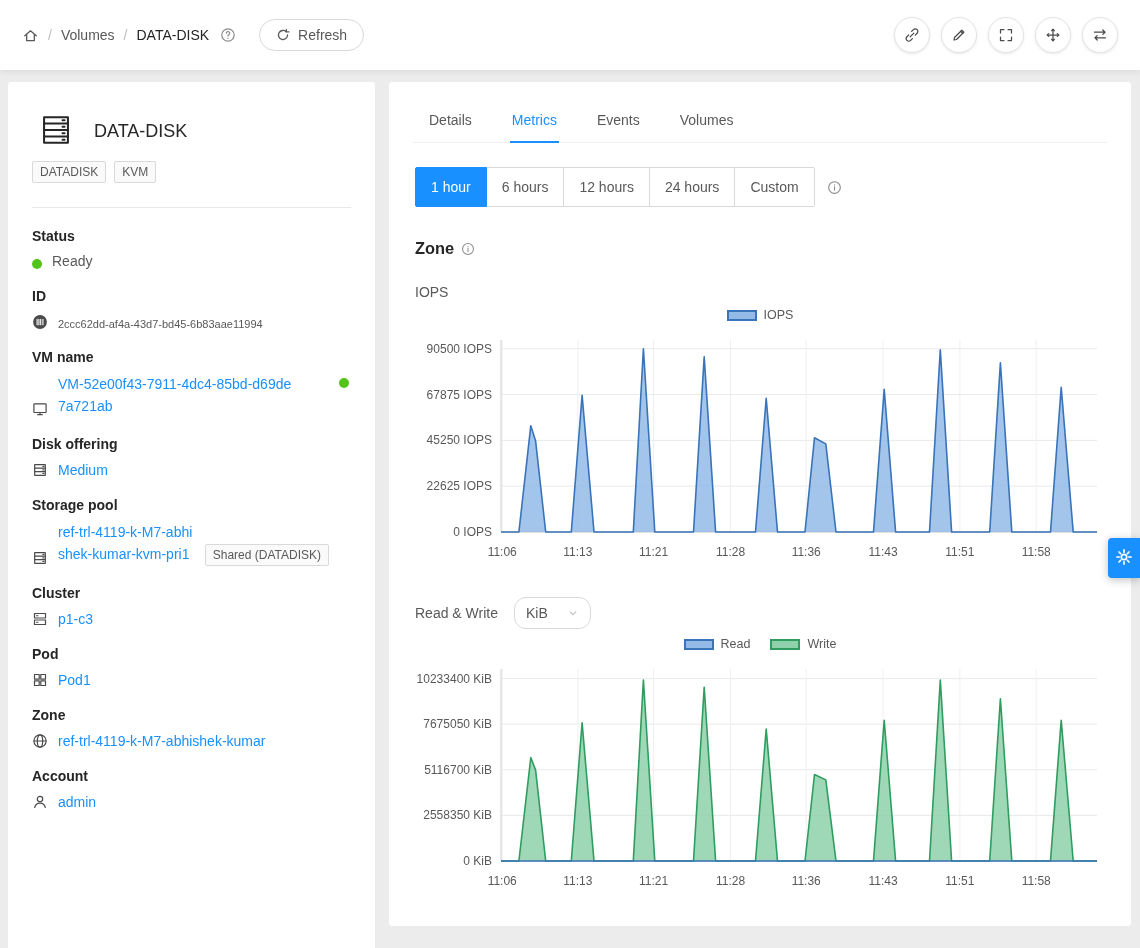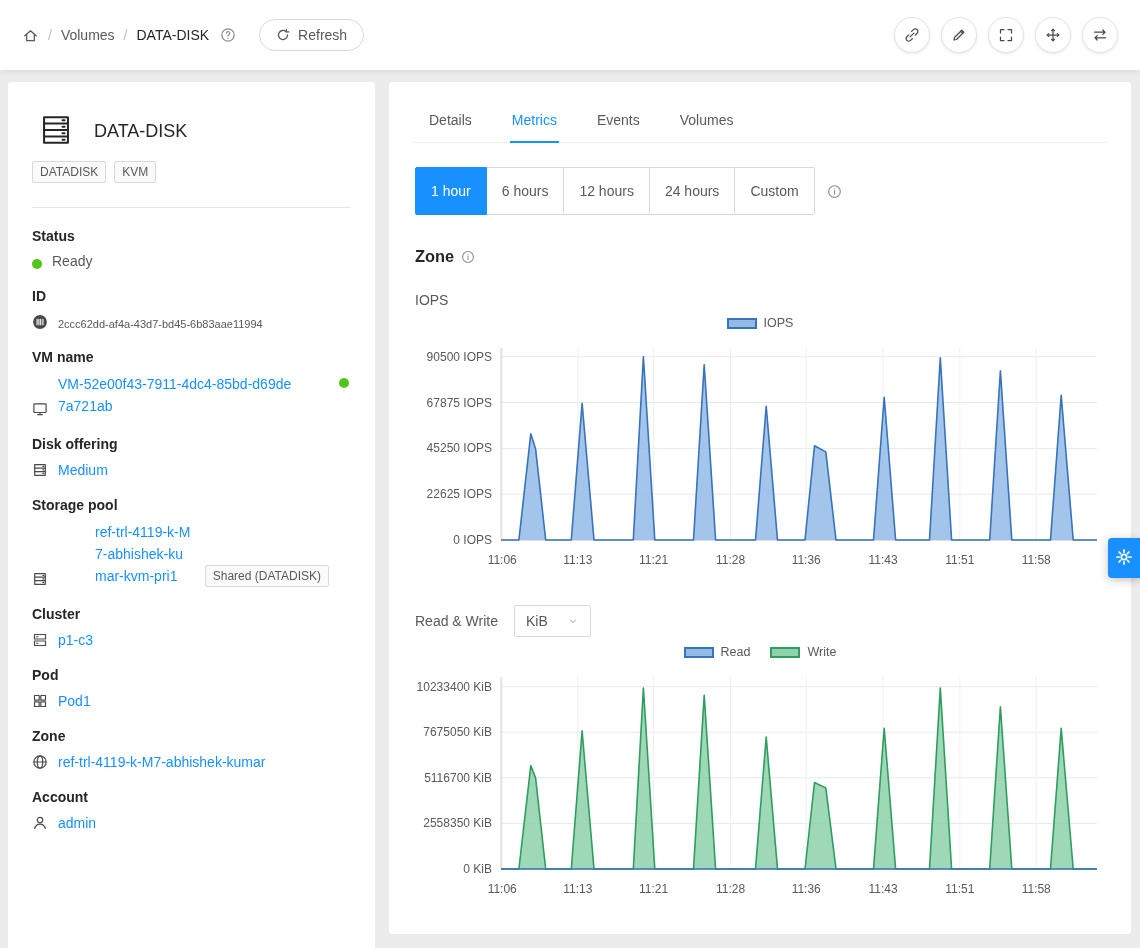--- a/index.html
+++ b/index.html
@@ -65,42 +65,42 @@
   .break { word-break:break-all; line-height:1.55; display:inline-block; }
   .tag-extra { margin-top:8px; margin-left:2px; flex:none; }
 
   
   .tabs { display:flex; gap:36px; border-bottom:1px solid #f0f0f0; padding:0 14px; }
   .tab { padding:12px 2px 13px; cursor:pointer; color:#595959; }
   .tab.active { color:#1890ff; border-bottom:2px solid #1890ff; margin-bottom:-1px; }
 
   .ranges { margin-top:24px; display:flex; align-items:center; padding-left:2px; }
   .rbtn {
-    height:48px; padding:0 15px; border:1px solid #d9d9d9; border-left:none;
+    height:40px; padding:0 15px; border:1px solid #d9d9d9; border-left:none;
     background:#fff; display:flex; align-items:center; font-size:14px;
     color:#595959; cursor:pointer; font-family:inherit;
   }
   .rbtn:first-child { border-left:1px solid #d9d9d9; border-radius:2px 0 0 2px; }
   .rbtn:nth-last-child(2) { border-radius:0 2px 2px 0; }
   .rbtn.sel { background:#1890ff; border-color:#1890ff; color:#fff; }
   .range-info { margin-left:12px; color:#8c8c8c; display:inline-flex; cursor:pointer; }
 
   .sec-title { margin-top:32px; font-weight:bold; color:#262626; display:flex; align-items:center; gap:7px; padding-left:2px; }
   .sec-title .ic { color:#8c8c8c; display:inline-flex; }
   .chart-label { margin-top:26px; color:#595959; padding-left:2px; }
 
   .legend { display:flex; justify-content:center; gap:20px; align-items:center; margin-top:8px; font-size:12.5px; color:#595959; }
   .legend-item { display:inline-flex; align-items:center; cursor:pointer; }
   .swatch { width:30px; height:11px; display:inline-block; margin-right:7px; }
 
   .chart { margin-top:4px; }
 
   .rw-row { margin-top:28px; display:flex; align-items:center; gap:16px; color:#595959; padding-left:2px; }
   .select {
-    height:32px; border:1px solid #d9d9d9; border-radius:2px; background:#fff;
+    height:32px; border:1px solid #d9d9d9; border-radius:12px; background:#fff;
     display:inline-flex; align-items:center; gap:19px; padding:0 11px;
     color:#595959; cursor:pointer;
   }
   .select .chev { color:#bfbfbf; display:inline-flex; }
 
   .gear-fab {
     position:fixed; right:0; top:538px; width:32px; height:40px;
     background:#1890ff; color:#fff; border-radius:4px 0 0 4px;
     display:flex; align-items:center; justify-content:center;
     cursor:pointer; box-shadow:0 2px 8px rgba(0,0,0,.25); z-index:10;
@@ -240,21 +240,21 @@
         <div class="field">
           <div class="f-label">Storage pool</div>
           <div class="f-value">
             <span class="ficon">
               <svg viewBox="0 0 16 16" width="16" height="16" fill="none" stroke="currentColor" stroke-width="1.2" stroke-linecap="round" stroke-linejoin="round">
                 <rect x="2.7" y="2.7" width="10.6" height="10.6"></rect>
                 <path d="M2.7 6.2h10.6M2.7 9.7h10.6"></path>
                 <path d="M10.9 4.4h.9M10.9 7.9h.9M10.9 11.4h.9"></path>
               </svg>
             </span>
-            <a class="link break" href="#" style="max-width: 152px; margin-left: 37px;">ref-trl-4119-k-M7-abhishek-kumar-kvm-pri1</a>
+            <a class="link break" href="#" style="max-width: 152px;">ref-trl-4119-k-M7-abhishek-kumar-kvm-pri1</a>
             <span class="tag tag-extra">Shared (DATADISK)</span>
           </div>
         </div>
         <div class="field">
           <div class="f-label">Cluster</div>
           <div class="f-value">
             <span class="ficon">
               <svg viewBox="0 0 16 16" width="16" height="16" fill="none" stroke="currentColor" stroke-width="1.2" stroke-linecap="round" stroke-linejoin="round">
                 <rect x="2.5" y="2.5" width="11" height="4.5"></rect>
                 <rect x="2.5" y="9" width="11" height="4.5"></rect>

